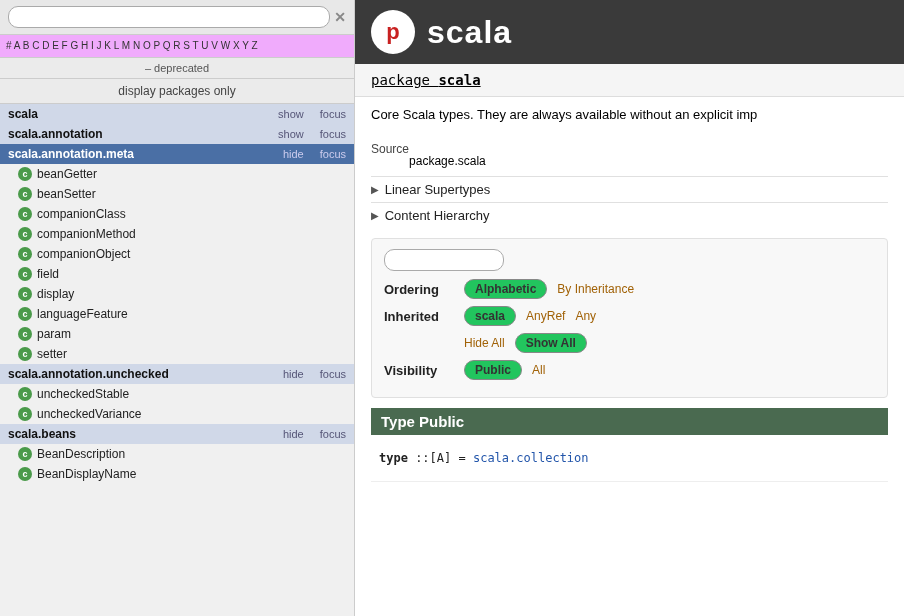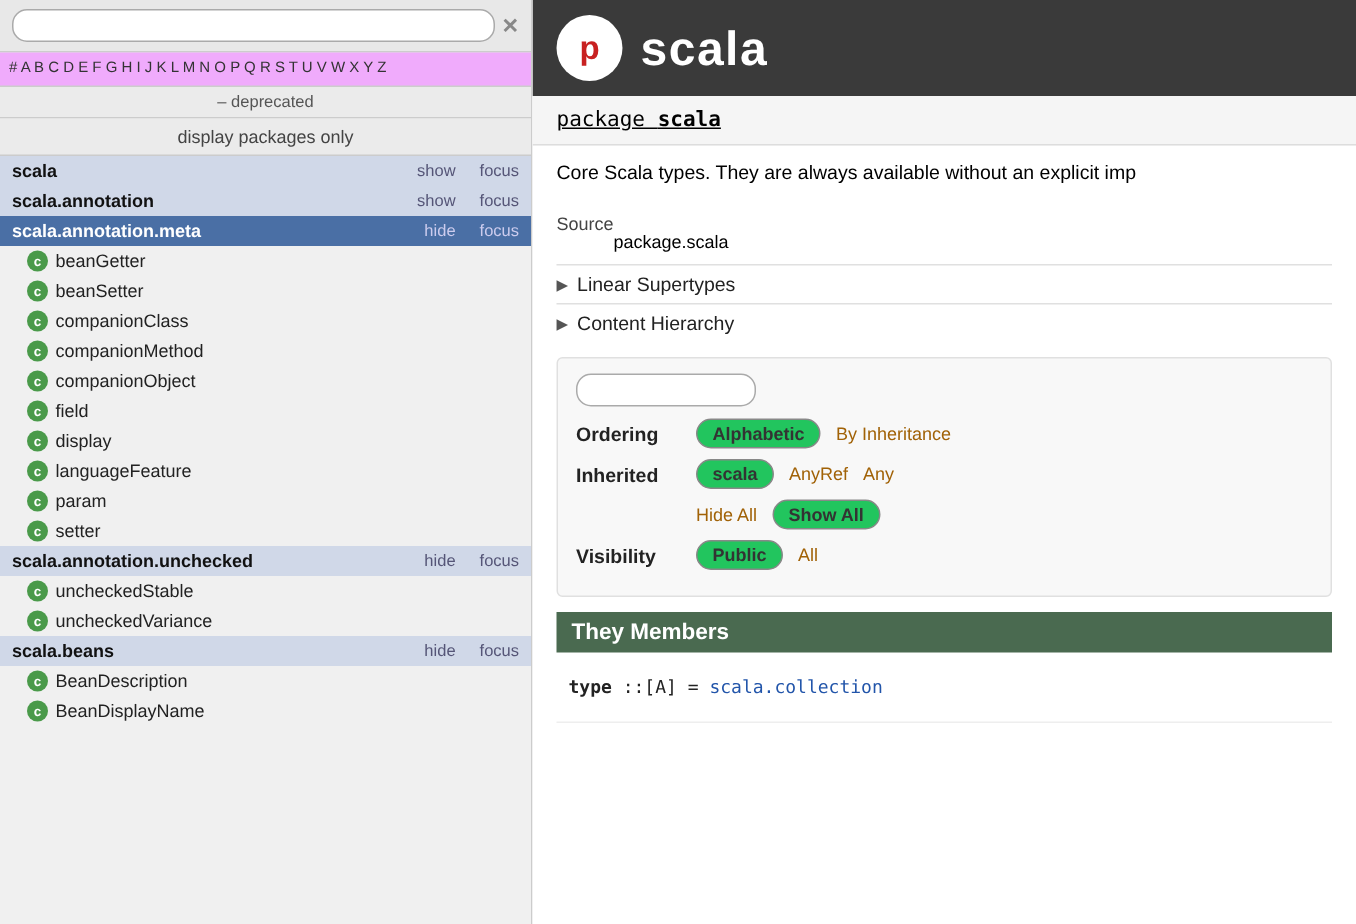--- a/index.html
+++ b/index.html
@@ -469,18 +469,18 @@
         <span class="plain-link">Hide All</span>
         <span class="pill active">Show All</span>
       </div>
       <div class="filter-row">
         <span class="filter-label">Visibility</span>
         <span class="pill active">Public</span>
         <span class="plain-link">All</span>
       </div>
     </div>
 
-    <div class="type-members-header">They Members</div>
+    <div class="type-members-header">Type Public</div>
     <div class="code-row">
       <span class="kw">type</span> ::[A] = <a href="#">scala.collection</a>
     </div>
   </div>
 </div>
 
 </body></html>

